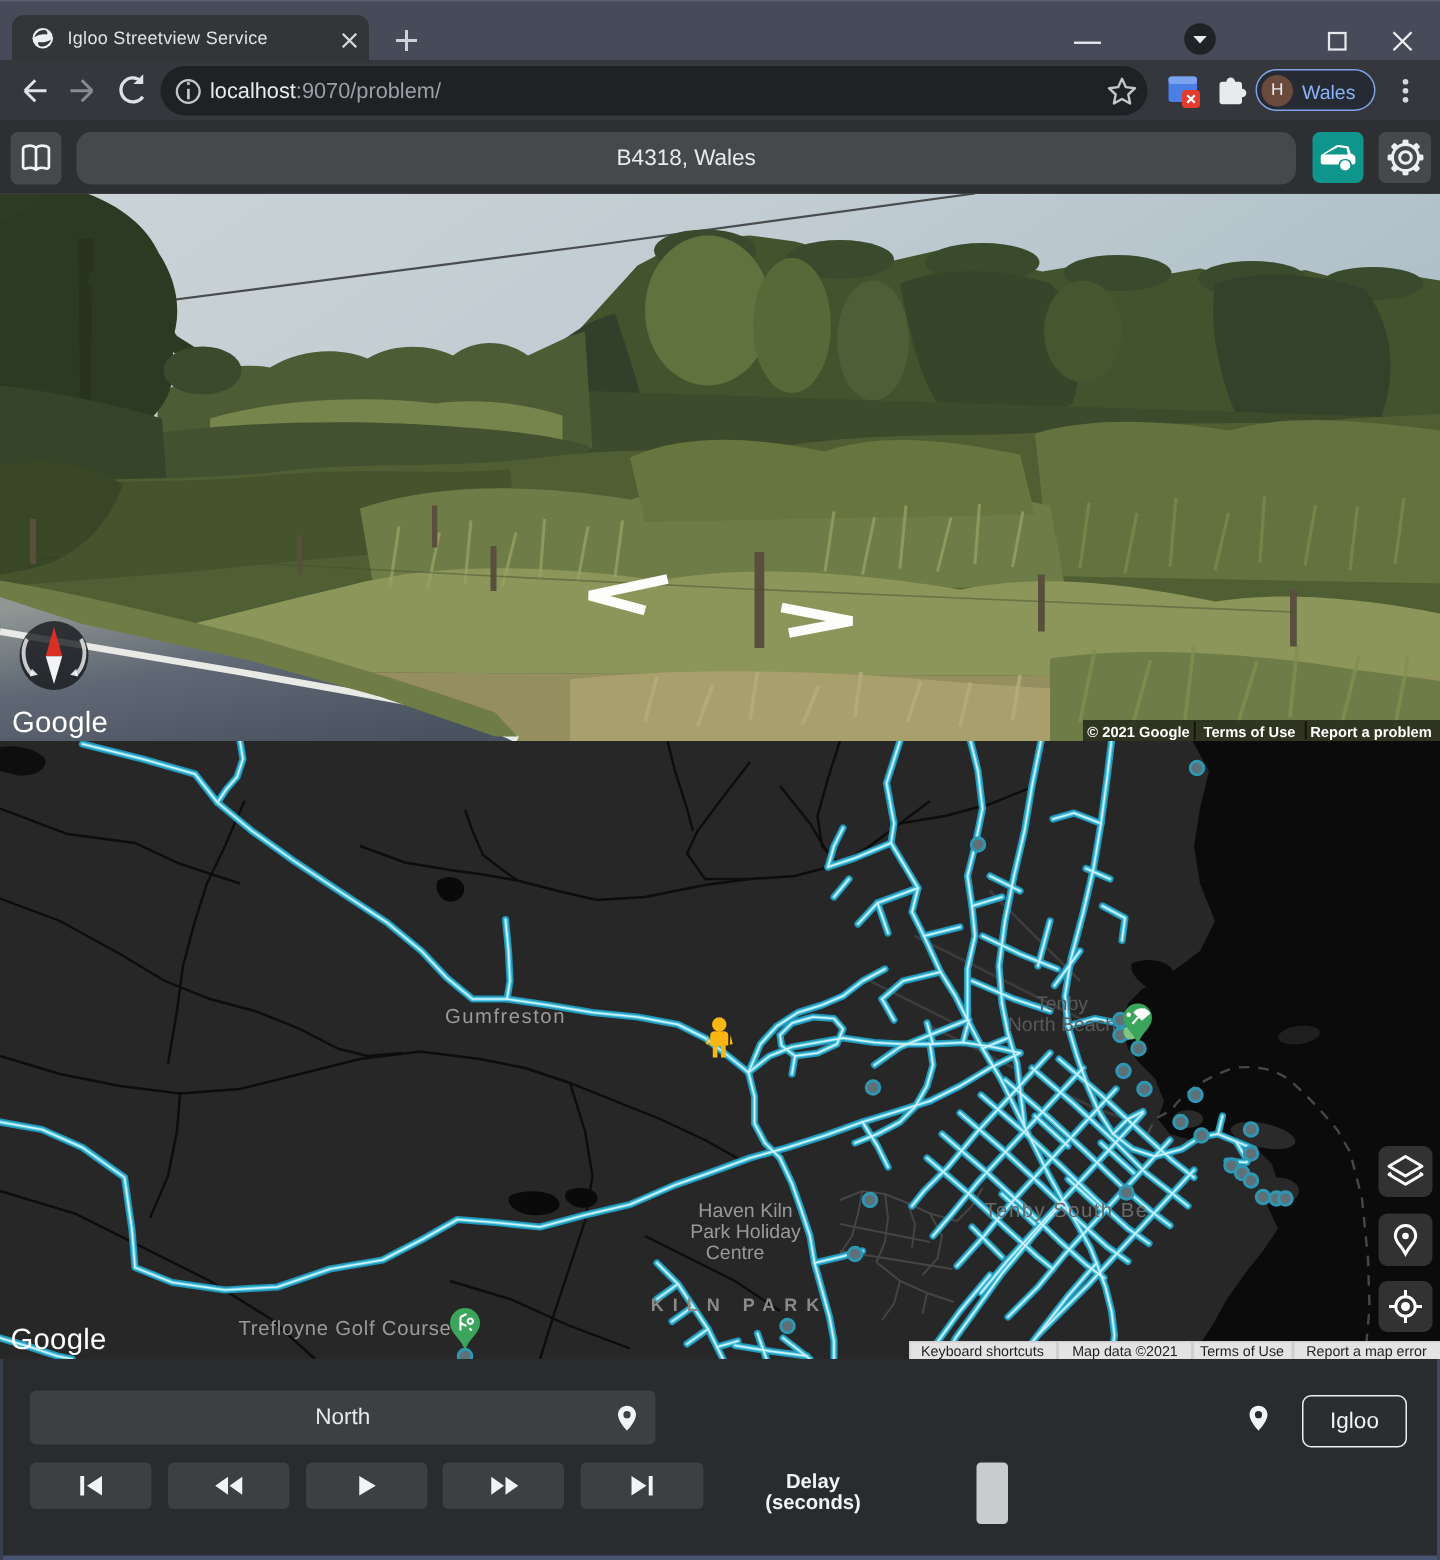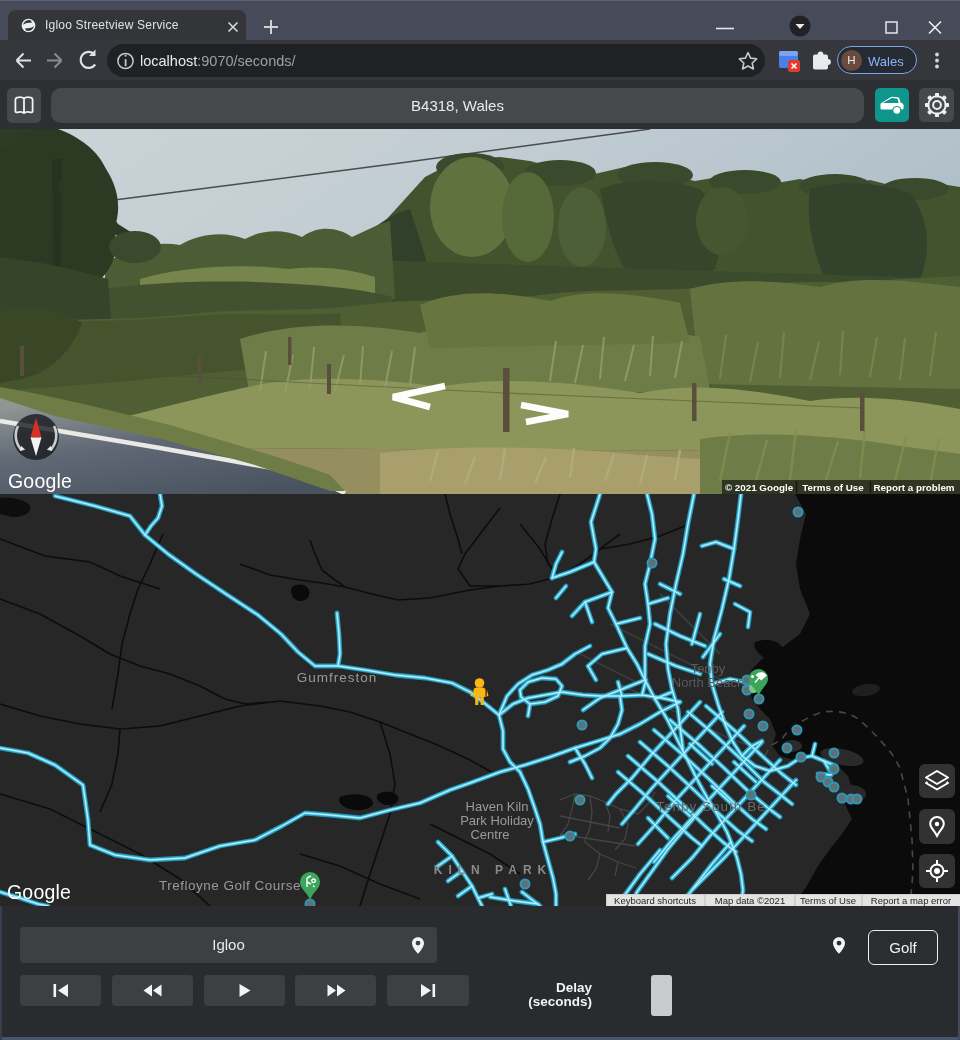--- a/index.html
+++ b/index.html
@@ -20,21 +20,21 @@
   #pinput { position:absolute; left:51px; top:88px; width:813px; height:35px; background:#47484c; border-radius:10px;
      color:#e8eaed; font-size:15px; text-align:center; line-height:35px; }
   
   #panel { position:absolute; left:0; top:906px; width:960px; height:134px; background:#2a2b2e; }
   .field { position:absolute; top:21px; height:36px; background:#3e3f43; border-radius:4px;
      color:#e8eaed; font-size:15px; text-align:center; line-height:36px; }
   .mbtn { position:absolute; top:69px; width:81px; height:31px; background:#3e3f43; border-radius:4px; }
   #clear { position:absolute; left:868px; top:24px; width:70px; height:35px; background:#2c2d30;
      border:1.5px solid #eceef0; border-radius:6px; color:#f1f3f4; font-size:15px; text-align:center; line-height:33px; }
   #delaylbl { position:absolute; left:492px; top:75px; width:100px; color:#f1f3f4; font-size:13.5px; font-weight:bold;
-     text-align:right; line-height:14px; }
+     text-align:center; line-height:14px; }
   #track { position:absolute; left:594px; top:74px; width:345px; height:35px; background:#4b4c50; border-radius:5px;
      color:#f1f3f4; font-size:15px; text-align:center; line-height:35px; }
   #handle { position:absolute; left:651px; top:69px; width:21px; height:41px; background:#c9cbcd; border-radius:3px; }
   #bottomline { position:absolute; left:0; top:1037px; width:960px; height:3px; background:#475573; }
 </style>
 </head>
 <body>
 <div id="win">
 
   <div id="frame"></div>
@@ -91,21 +91,21 @@
     <g fill="#e8eaed">
         <rect x="813" y="14.5" width="15" height="15" rx="2"></rect>
         <circle cx="820.5" cy="14.5" r="2.9"></circle>
         <circle cx="828" cy="22" r="2.9"></circle>
       </g>
 
     <circle cx="937" cy="14.5" r="1.9" fill="#d4d7db"></circle>
     <circle cx="937" cy="20.5" r="1.9" fill="#d4d7db"></circle>
     <circle cx="937" cy="26.5" r="1.9" fill="#d4d7db"></circle>
   </svg>
-  <div class="abs" style="left:140px;top:53px;font-size:14.5px;color:#e8eaed;">localhost<span style="color:#9aa0a6">:9070/seconds/</span></div>
+  <div class="abs" style="left:140px;top:53px;font-size:14.5px;color:#e8eaed;">localhost<span style="color:#9aa0a6">:9070/problem/</span></div>
 
   <div class="abs" style="left:837px;top:46px;width:80px;height:28px;border:1.5px solid #7da4e8;border-radius:14.5px;background:#262a33;"></div>
   <div class="abs" style="left:841px;top:50px;width:21px;height:21px;border-radius:50%;background:#6b4a3e;color:#e9ebee;
        font-size:11.5px;text-align:center;line-height:21px;">H</div>
   <div class="abs" style="left:868px;top:54px;font-size:13px;color:#8ab4f8;">Wales</div>
 
   <div id="ptoolbar"></div>
   <div class="pbtn" style="left:7px;top:88px;width:34px;height:35px;"></div>
   <svg class="abs" style="left:14px;top:96px" width="20" height="19" viewBox="0 0 20 19">
     <path d="M10 2.5 C8.5 1 5.5 0.8 3 1.6 C2 1.9 1.4 2.4 1.4 3.4 L1.4 15.2 C1.4 16.2 2.2 16.6 3.2 16.3 C5.5 15.6 8.6 15.8 10 17.2 C11.4 15.8 14.5 15.6 16.8 16.3 C17.8 16.6 18.6 16.2 18.6 15.2 L18.6 3.4 C18.6 2.4 18 1.9 17 1.6 C14.5 0.8 11.5 1 10 2.5 Z M10 2.5 L10 17.2" fill="none" stroke="#f0f2f4" stroke-width="1.8" stroke-linejoin="round"></path>
@@ -487,28 +487,28 @@
 <text x="750" y="410" text-anchor="middle">Map data ©2021</text>
 <text x="828" y="410" text-anchor="middle">Terms of Use</text>
 <text x="911" y="410" text-anchor="middle">Report a map error</text>
 </g>
 </g>
 </svg>
 
   </div>
 
   <div id="panel">
-    <div class="field" style="left:20px;width:417px;">Igloo</div>
+    <div class="field" style="left:20px;width:417px;">North</div>
     <svg class="abs" style="left:410px;top:30px" width="16" height="19" viewBox="0 0 16 19">
       <path d="M8 1.2 C4.6 1.2 2 3.8 2 7.2 C2 11.7 8 17.8 8 17.8 C8 17.8 14 11.7 14 7.2 C14 3.8 11.4 1.2 8 1.2 Z M8 9.5 A2.4 2.4 0 1 1 8 4.7 A2.4 2.4 0 1 1 8 9.5 Z" fill="#f1f3f4"></path>
     </svg>
     <svg class="abs" style="left:831px;top:30px" width="16" height="19" viewBox="0 0 16 19">
       <path d="M8 1.2 C4.6 1.2 2 3.8 2 7.2 C2 11.7 8 17.8 8 17.8 C8 17.8 14 11.7 14 7.2 C14 3.8 11.4 1.2 8 1.2 Z M8 9.5 A2.4 2.4 0 1 1 8 4.7 A2.4 2.4 0 1 1 8 9.5 Z" fill="#f1f3f4"></path>
     </svg>
-    <div id="clear">Golf</div>
+    <div id="clear">Igloo</div>
     <div class="mbtn" style="left:20px;"></div>
     <div class="mbtn" style="left:112px;"></div>
     <div class="mbtn" style="left:204px;"></div>
     <div class="mbtn" style="left:295px;"></div>
     <div class="mbtn" style="left:387px;width:82px;"></div>
     <svg class="abs" style="left:20px;top:69px" width="449" height="31" viewBox="0 0 449 31">
       <g fill="#f1f3f4">
         <rect x="33.5" y="9" width="2.6" height="13"></rect>
         <path d="M48 9 L48 22 L38 15.5 Z"></path>
         <path d="M132 9.5 L132 21.5 L123.5 15.5 Z M141.5 9.5 L141.5 21.5 L133 15.5 Z"></path>

